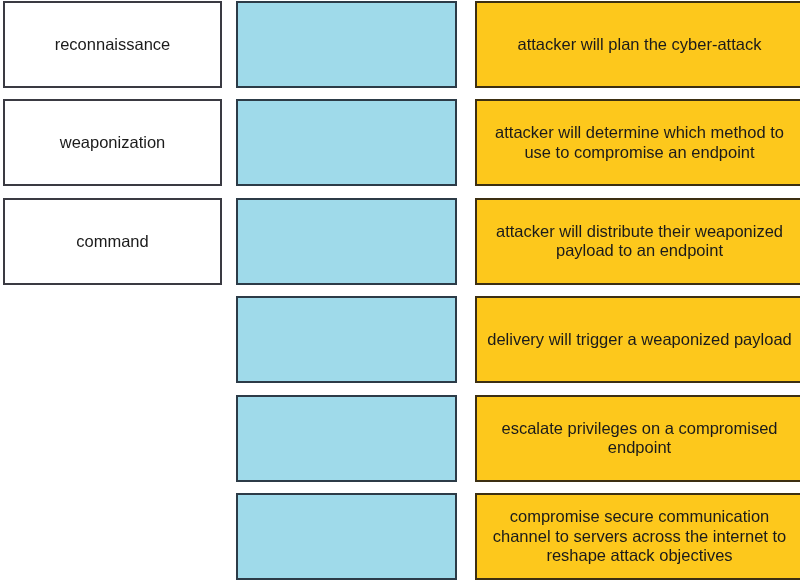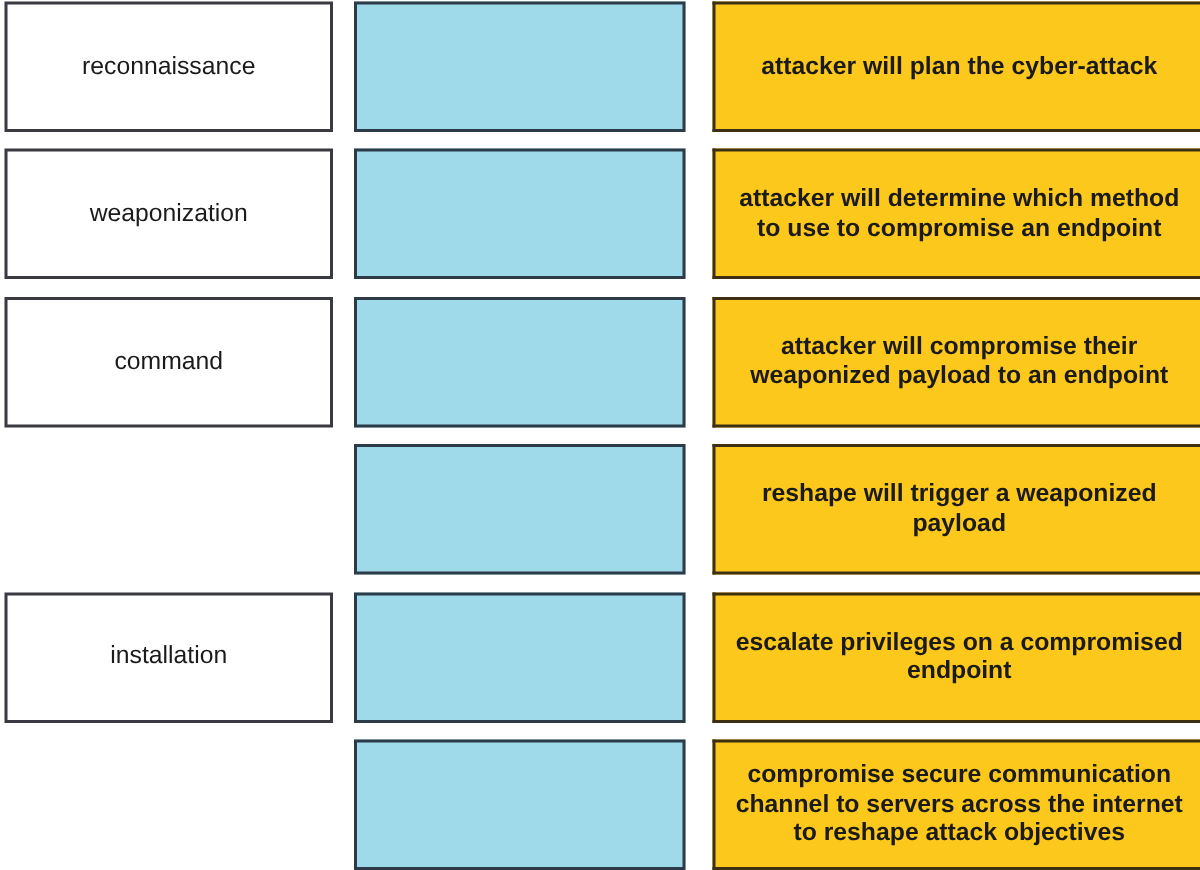--- a/index.html
+++ b/index.html
@@ -67,21 +67,20 @@
     background: #fdc81c;
     border: 2px solid #3c2f12;
     border-right: none;
     font-size: 16.5px;
     padding: 0 6px;
   }
 
   .cell-def .def-text {
     display: block;
     width: 100%;
-    font-weight: bold;
   }
 
   .term-text {
     display: block;
     width: 100%;
   }
 </style>
 </head>
 <body>
 
@@ -109,35 +108,32 @@
       </div>
     </div>
     <div class="row" style="top: 197.8px;">
       <div class="cell cell-term">
         <span class="term-text">command</span>
       </div>
       <div class="cell cell-drop">
         <span></span>
       </div>
       <div class="cell cell-def">
-        <span class="def-text">attacker will compromise their weaponized payload to an endpoint</span>
+        <span class="def-text">attacker will distribute their weaponized payload to an endpoint</span>
       </div>
     </div>
     <div class="row" style="top: 296.2px;">
       <div class="cell cell-drop">
         <span></span>
       </div>
       <div class="cell cell-def">
-        <span class="def-text">reshape will trigger a weaponized payload</span>
+        <span class="def-text">delivery will trigger a weaponized payload</span>
       </div>
     </div>
     <div class="row" style="top: 394.6px;">
-      <div class="cell cell-term">
-        <span class="term-text">installation</span>
-      </div>
       <div class="cell cell-drop">
         <span></span>
       </div>
       <div class="cell cell-def">
         <span class="def-text">escalate privileges on a compromised endpoint</span>
       </div>
     </div>
     <div class="row" style="top: 493px;">
       <div class="cell cell-drop">
         <span></span>

